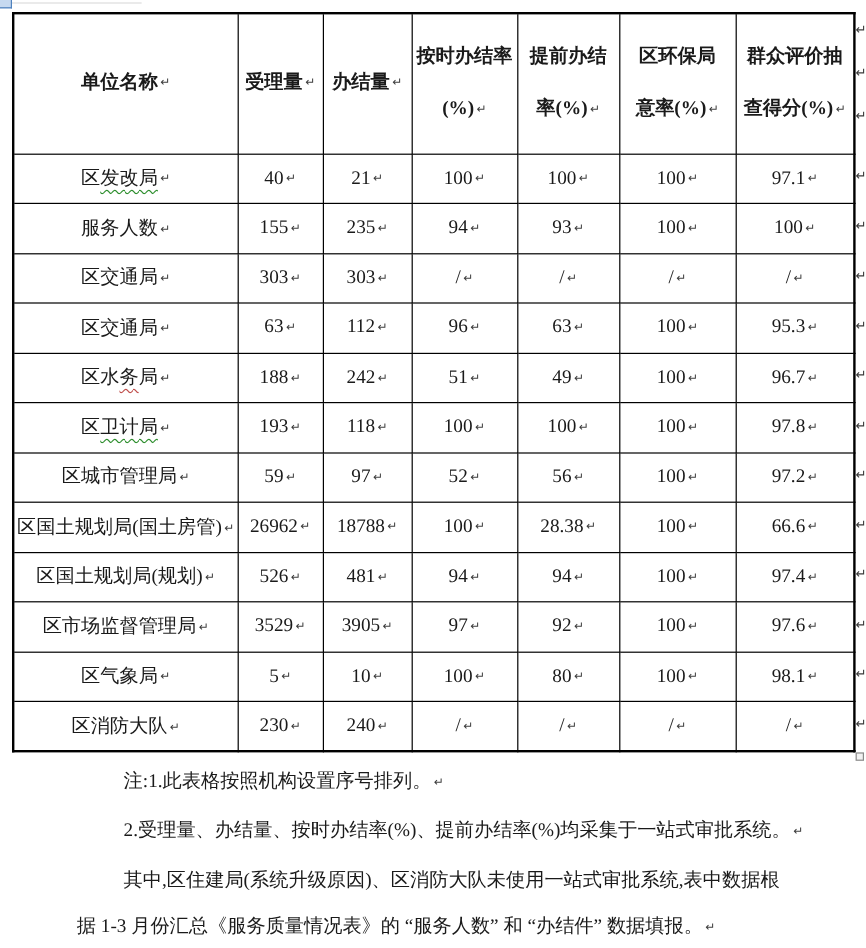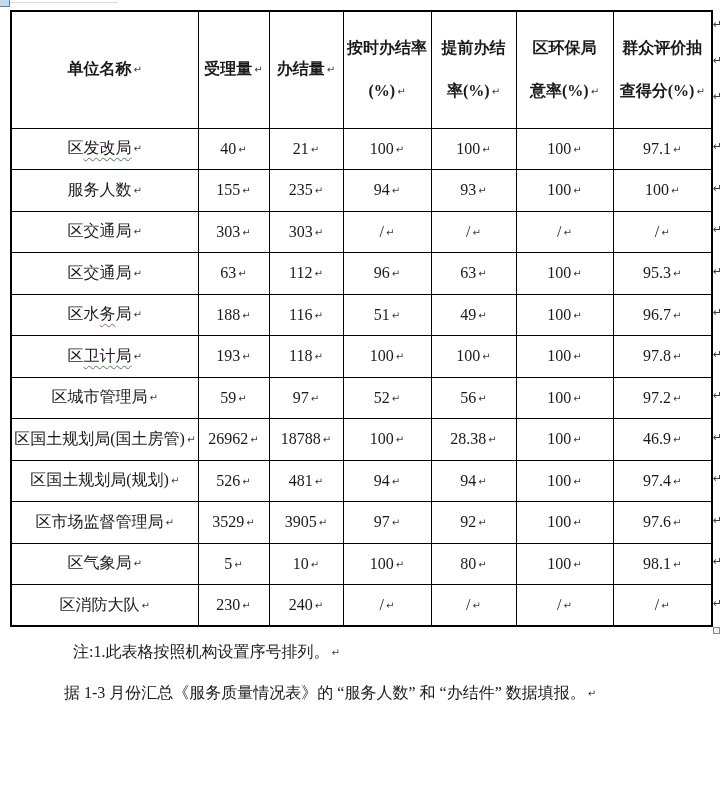--- a/index.html
+++ b/index.html
@@ -40,21 +40,21 @@
     text-decoration:underline; text-decoration-style:wavy;
     text-decoration-color:#2f8f2f; text-decoration-thickness:1px; text-underline-offset:4px;
   }
   .wavy-red {
     text-decoration:underline; text-decoration-style:wavy;
     text-decoration-color:#c0504d; text-decoration-thickness:1px; text-underline-offset:4px;
   }
 
   #notes { position:absolute; left:0; top:632px; width:722px; }
   .note-line { font-size:16px; line-height:39px; white-space:pre; }
-  .note-l1 { padding-left:73px; }
+  .note-l1 { padding-left:103px; }
   .note-l2 { padding-left:103px; }
   .note-l3 { padding-left:103px; }
   .note-l4 { padding-left:64px; }
 </style>
 </head>
 <body>
 
 <div class="top-line"></div>
 <div class="table-handle"></div>
 
@@ -130,21 +130,21 @@
         <td><span>63</span><span class="pm">↵</span></td>
         <td><span>112</span><span class="pm">↵</span></td>
         <td><span>96</span><span class="pm">↵</span></td>
         <td><span>63</span><span class="pm">↵</span></td>
         <td><span>100</span><span class="pm">↵</span></td>
         <td><span>95.3</span><span class="pm">↵</span></td>
       </tr>
       <tr>
         <td><span>区水</span><span class="wavy-red">务</span><span>局</span><span class="pm">↵</span></td>
         <td><span>188</span><span class="pm">↵</span></td>
-        <td><span>116</span><span class="pm">↵</span></td>
+        <td><span>242</span><span class="pm">↵</span></td>
         <td><span>51</span><span class="pm">↵</span></td>
         <td><span>49</span><span class="pm">↵</span></td>
         <td><span>100</span><span class="pm">↵</span></td>
         <td><span>96.7</span><span class="pm">↵</span></td>
       </tr>
       <tr>
         <td><span>区</span><span class="wavy-green">卫计局</span><span class="pm">↵</span></td>
         <td><span>193</span><span class="pm">↵</span></td>
         <td><span>118</span><span class="pm">↵</span></td>
         <td><span>100</span><span class="pm">↵</span></td>
@@ -161,21 +161,21 @@
         <td><span>100</span><span class="pm">↵</span></td>
         <td><span>97.2</span><span class="pm">↵</span></td>
       </tr>
       <tr>
         <td><span>区国土规划局(国土房管)</span><span class="pm">↵</span></td>
         <td><span>26962</span><span class="pm">↵</span></td>
         <td><span>18788</span><span class="pm">↵</span></td>
         <td><span>100</span><span class="pm">↵</span></td>
         <td><span>28.38</span><span class="pm">↵</span></td>
         <td><span>100</span><span class="pm">↵</span></td>
-        <td><span>46.9</span><span class="pm">↵</span></td>
+        <td><span>66.6</span><span class="pm">↵</span></td>
       </tr>
       <tr>
         <td><span>区国土规划局(规划)</span><span class="pm">↵</span></td>
         <td><span>526</span><span class="pm">↵</span></td>
         <td><span>481</span><span class="pm">↵</span></td>
         <td><span>94</span><span class="pm">↵</span></td>
         <td><span>94</span><span class="pm">↵</span></td>
         <td><span>100</span><span class="pm">↵</span></td>
         <td><span>97.4</span><span class="pm">↵</span></td>
       </tr>
@@ -224,14 +224,16 @@
     <span class="edge-pm" style="left: 713px; top: 472px;">↵</span>
     <span class="edge-pm" style="left: 713px; top: 513.5px;">↵</span>
     <span class="edge-pm" style="left: 713px; top: 555px;">↵</span>
     <span class="edge-pm" style="left: 713px; top: 596.5px;">↵</span>
   </div>
 
 <div class="resize-square"></div>
 
 <div id="notes">
     <div class="note-line note-l1"><span>注:1.此表格按照机构设置序号排列。</span><span class="pm">↵</span></div>
+    <div class="note-line note-l2"><span>2.受理量、办结量、按时办结率(%)、提前办结率(%)均采集于一站式审批系统。</span><span class="pm">↵</span></div>
+    <div class="note-line note-l3"><span>其中,区住建局(系统升级原因)、区消防大队未使用一站式审批系统,表中数据根</span></div>
     <div class="note-line note-l4"><span>据 1-3 月份汇总《服务质量情况表》的 “服务人数” 和 “办结件” 数据填报。</span><span class="pm">↵</span></div>
   </div>
 
 </body></html>

